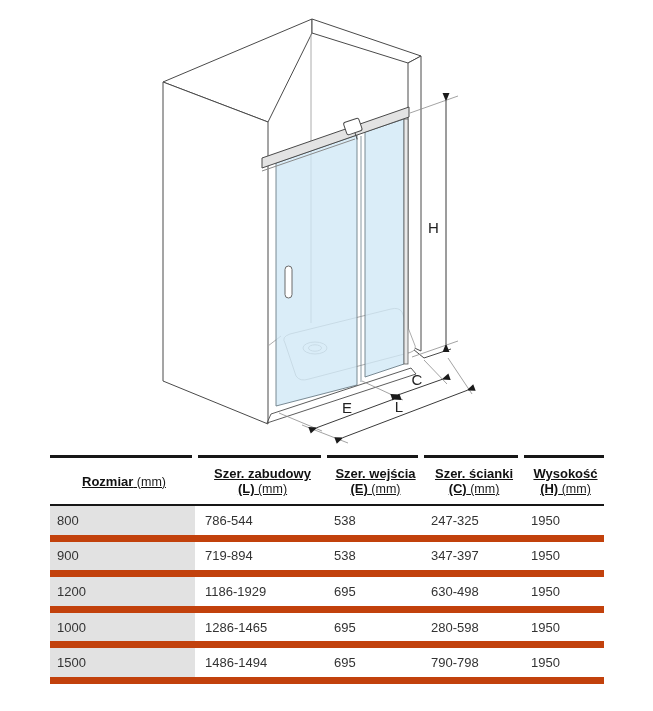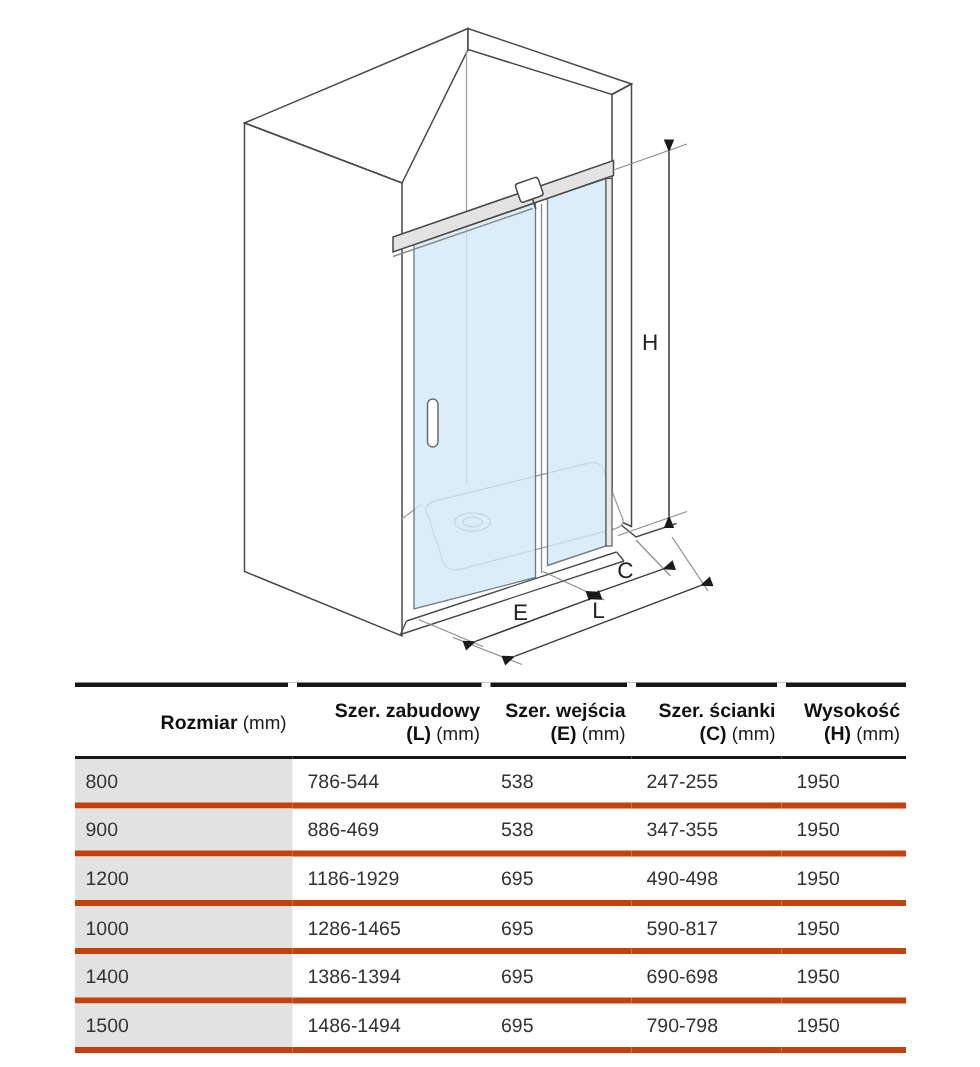--- a/index.html
+++ b/index.html
@@ -4,25 +4,25 @@
 <style>
   html,body{margin:0;padding:0;background:#ffffff;}
   #page{position:relative;width:653px;height:711px;background:#ffffff;overflow:hidden;
         font-family:"Liberation Sans",sans-serif;}
   #diagram-svg{position:absolute;left:0;top:0;}
 
   
   #spec-table-wrap{position:absolute;left:50px;top:455px;width:554px;}
   table.spec{border-collapse:separate;border-spacing:0;width:554px;table-layout:fixed;}
   table.spec th{border-top:3px solid #171717;border-bottom:2px solid #171717;
-      text-align:right;vertical-align:middle;font-size:13px;line-height:15px;
-      color:#111;padding:7px 4px 6px 10px;font-weight:bold;height:33px;}
+      text-align:center;vertical-align:middle;font-size:13px;line-height:15px;
+      color:#111;padding:7px 4px 6px 10px;font-weight:bold;height:33px;text-decoration:underline;}
   table.spec th:first-child{padding-left:7px;}
   table.spec th .unit{font-weight:normal;font-size:12.5px;color:#1c1c1c;}
-  table.spec td{border-bottom:4px solid #c2410c;font-size:13px;color:#333;
+  table.spec td{border-bottom:7px solid #c2410c;font-size:13px;color:#333;
       padding:0 4px 0 10px;height:28.6px;vertical-align:middle;}
   table.spec td:first-child{background:#e2e2e2;padding-left:7px;}
   .col1{width:145px;} .col2{width:129px;} .col3{width:97px;} .col4{width:100px;} .col5{width:83px;}
   .notch{position:absolute;top:0px;width:6px;height:4px;background:#ffffff;}
 </style>
 </head>
 <body>
 
 <div id="page">
 
@@ -115,49 +115,42 @@
             <th><b>Szer. wejścia</b><br><b>(E)</b><span class="unit"> (mm)</span></th>
             <th><b>Szer. ścianki</b><br><b>(C)</b><span class="unit"> (mm)</span></th>
             <th><b>Wysokość</b><br><b>(H)</b><span class="unit"> (mm)</span></th>
           </tr>
         </thead>
       <tbody id="spec-body">
           <tr>
             <td>800</td>
             <td>786-544</td>
             <td>538</td>
-            <td>247-255</td>
+            <td>247-325</td>
             <td>1950</td>
           </tr>
           <tr>
             <td>900</td>
-            <td>886-469</td>
+            <td>719-894</td>
             <td>538</td>
-            <td>347-355</td>
+            <td>347-397</td>
             <td>1950</td>
           </tr>
           <tr>
             <td>1200</td>
             <td>1186-1929</td>
             <td>695</td>
-            <td>490-498</td>
+            <td>630-498</td>
             <td>1950</td>
           </tr>
           <tr>
             <td>1000</td>
             <td>1286-1465</td>
             <td>695</td>
-            <td>590-817</td>
-            <td>1950</td>
-          </tr>
-          <tr>
-            <td>1400</td>
-            <td>1386-1394</td>
-            <td>695</td>
-            <td>690-698</td>
+            <td>280-598</td>
             <td>1950</td>
           </tr>
           <tr>
             <td>1500</td>
             <td>1486-1494</td>
             <td>695</td>
             <td>790-798</td>
             <td>1950</td>
           </tr>
         </tbody>

